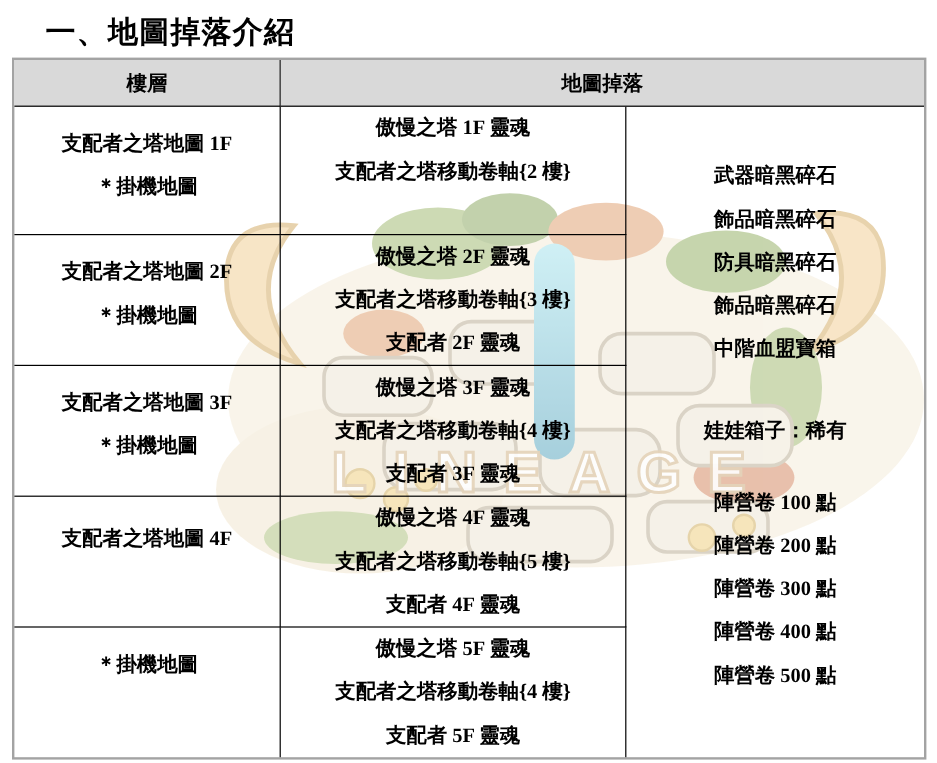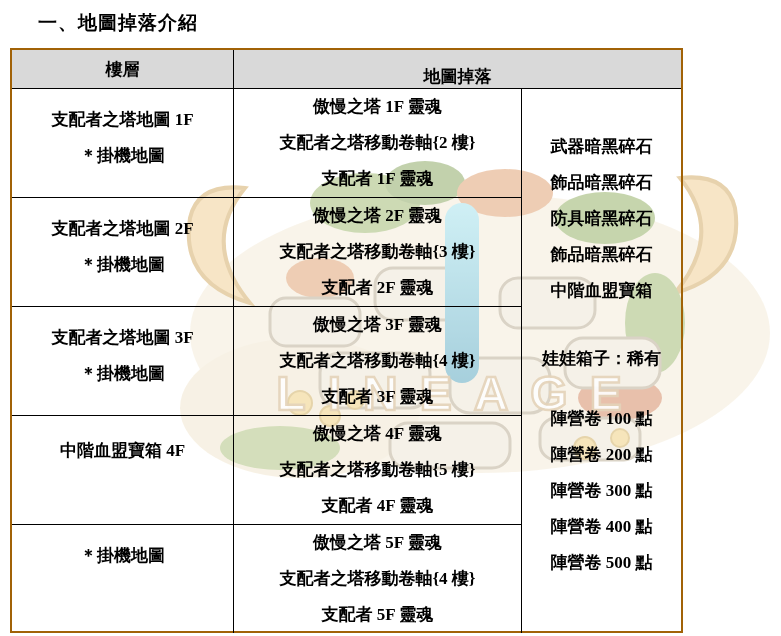--- a/index.html
+++ b/index.html
@@ -4,42 +4,42 @@
 <style>
   html,body { margin:0; padding:0; }
   body {
     width:781px; height:636px; position:relative; overflow:hidden;
     background:#ffffff;
     font-family:"Liberation Serif","DejaVu Serif",serif;
     color:#000;
   }
   .doc-title {
     position:absolute; left:38px; top:10px;
-    font-size:19px; font-weight:bold; letter-spacing:1px;
+    font-size:25px; font-weight:bold; letter-spacing:1px;
   }
   
   .watermark {
     position:absolute; left:150px; top:148px; width:620px; height:335px;
     opacity:0.42; pointer-events:none; z-index:0;
   }
   
   .tbl {
-    position:absolute; left:10px; top:48px; width:673px; height:585px;
+    position:absolute; left:10px; top:48px; width:762px; height:585px;
     display:grid; z-index:1;
     grid-template-columns:222px 288px 1fr;
     grid-template-rows:39px repeat(5,1fr);
-    border:2px solid #a16207; box-sizing:border-box;
+    border:2px solid #a3a3a3; box-sizing:border-box;
     font-size:17px; font-weight:bold;
   }
   .cell { box-sizing:border-box; text-align:center; background:transparent; }
   .br { border-right:1px solid #000; }
   .bb { border-bottom:1px solid #000; }
   .head { display:flex; align-items:center; justify-content:center; font-size:17px; }
   .c-head-floor { grid-column:1; grid-row:1; }
-  .c-head-drops { grid-column:2 / 4; grid-row:1;align-items:flex-end; }
+  .c-head-drops { grid-column:2 / 4; grid-row:1; }
   .floorcell { grid-column:1; padding-top:13px; }
   .midcell   { grid-column:2; }
   .line { line-height:36px; white-space:nowrap; }
   .sharedcell {
     grid-column:3; grid-row:2 / 7; padding-top:40px;
   }
   .g2 { margin-top:32px; }
   .g3 { margin-top:24px; }
   .wm-text {
     font-family:"Liberation Sans","DejaVu Sans",sans-serif;
@@ -108,21 +108,20 @@
     <span>地圖掉落</span>
   </div>
 
   <div class="cell floorcell br bb" style="grid-row:2">
     <div class="line">支配者之塔地圖 1F</div>
     <div class="line">＊掛機地圖</div>
   </div>
   <div class="cell midcell br bb" style="grid-row:2">
     <div class="line">傲慢之塔 1F 靈魂</div>
     <div class="line">支配者之塔移動卷軸{2 樓}</div>
-    <div class="line">支配者 1F 靈魂</div>
   </div>
 
   <div class="cell floorcell br bb" style="grid-row:3">
     <div class="line">支配者之塔地圖 2F</div>
     <div class="line">＊掛機地圖</div>
   </div>
   <div class="cell midcell br bb" style="grid-row:3">
     <div class="line">傲慢之塔 2F 靈魂</div>
     <div class="line">支配者之塔移動卷軸{3 樓}</div>
     <div class="line">支配者 2F 靈魂</div>
@@ -132,21 +131,21 @@
     <div class="line">支配者之塔地圖 3F</div>
     <div class="line">＊掛機地圖</div>
   </div>
   <div class="cell midcell br bb" style="grid-row:4">
     <div class="line">傲慢之塔 3F 靈魂</div>
     <div class="line">支配者之塔移動卷軸{4 樓}</div>
     <div class="line">支配者 3F 靈魂</div>
   </div>
 
   <div class="cell floorcell br bb" style="grid-row:5;padding-top:17px">
-    <div class="line">中階血盟寶箱 4F</div>
+    <div class="line">支配者之塔地圖 4F</div>
   </div>
   <div class="cell midcell br bb" style="grid-row:5">
     <div class="line">傲慢之塔 4F 靈魂</div>
     <div class="line">支配者之塔移動卷軸{5 樓}</div>
     <div class="line">支配者 4F 靈魂</div>
   </div>
 
   <div class="cell floorcell br" style="grid-row:6">
     <div class="line">＊掛機地圖</div>
   </div>

